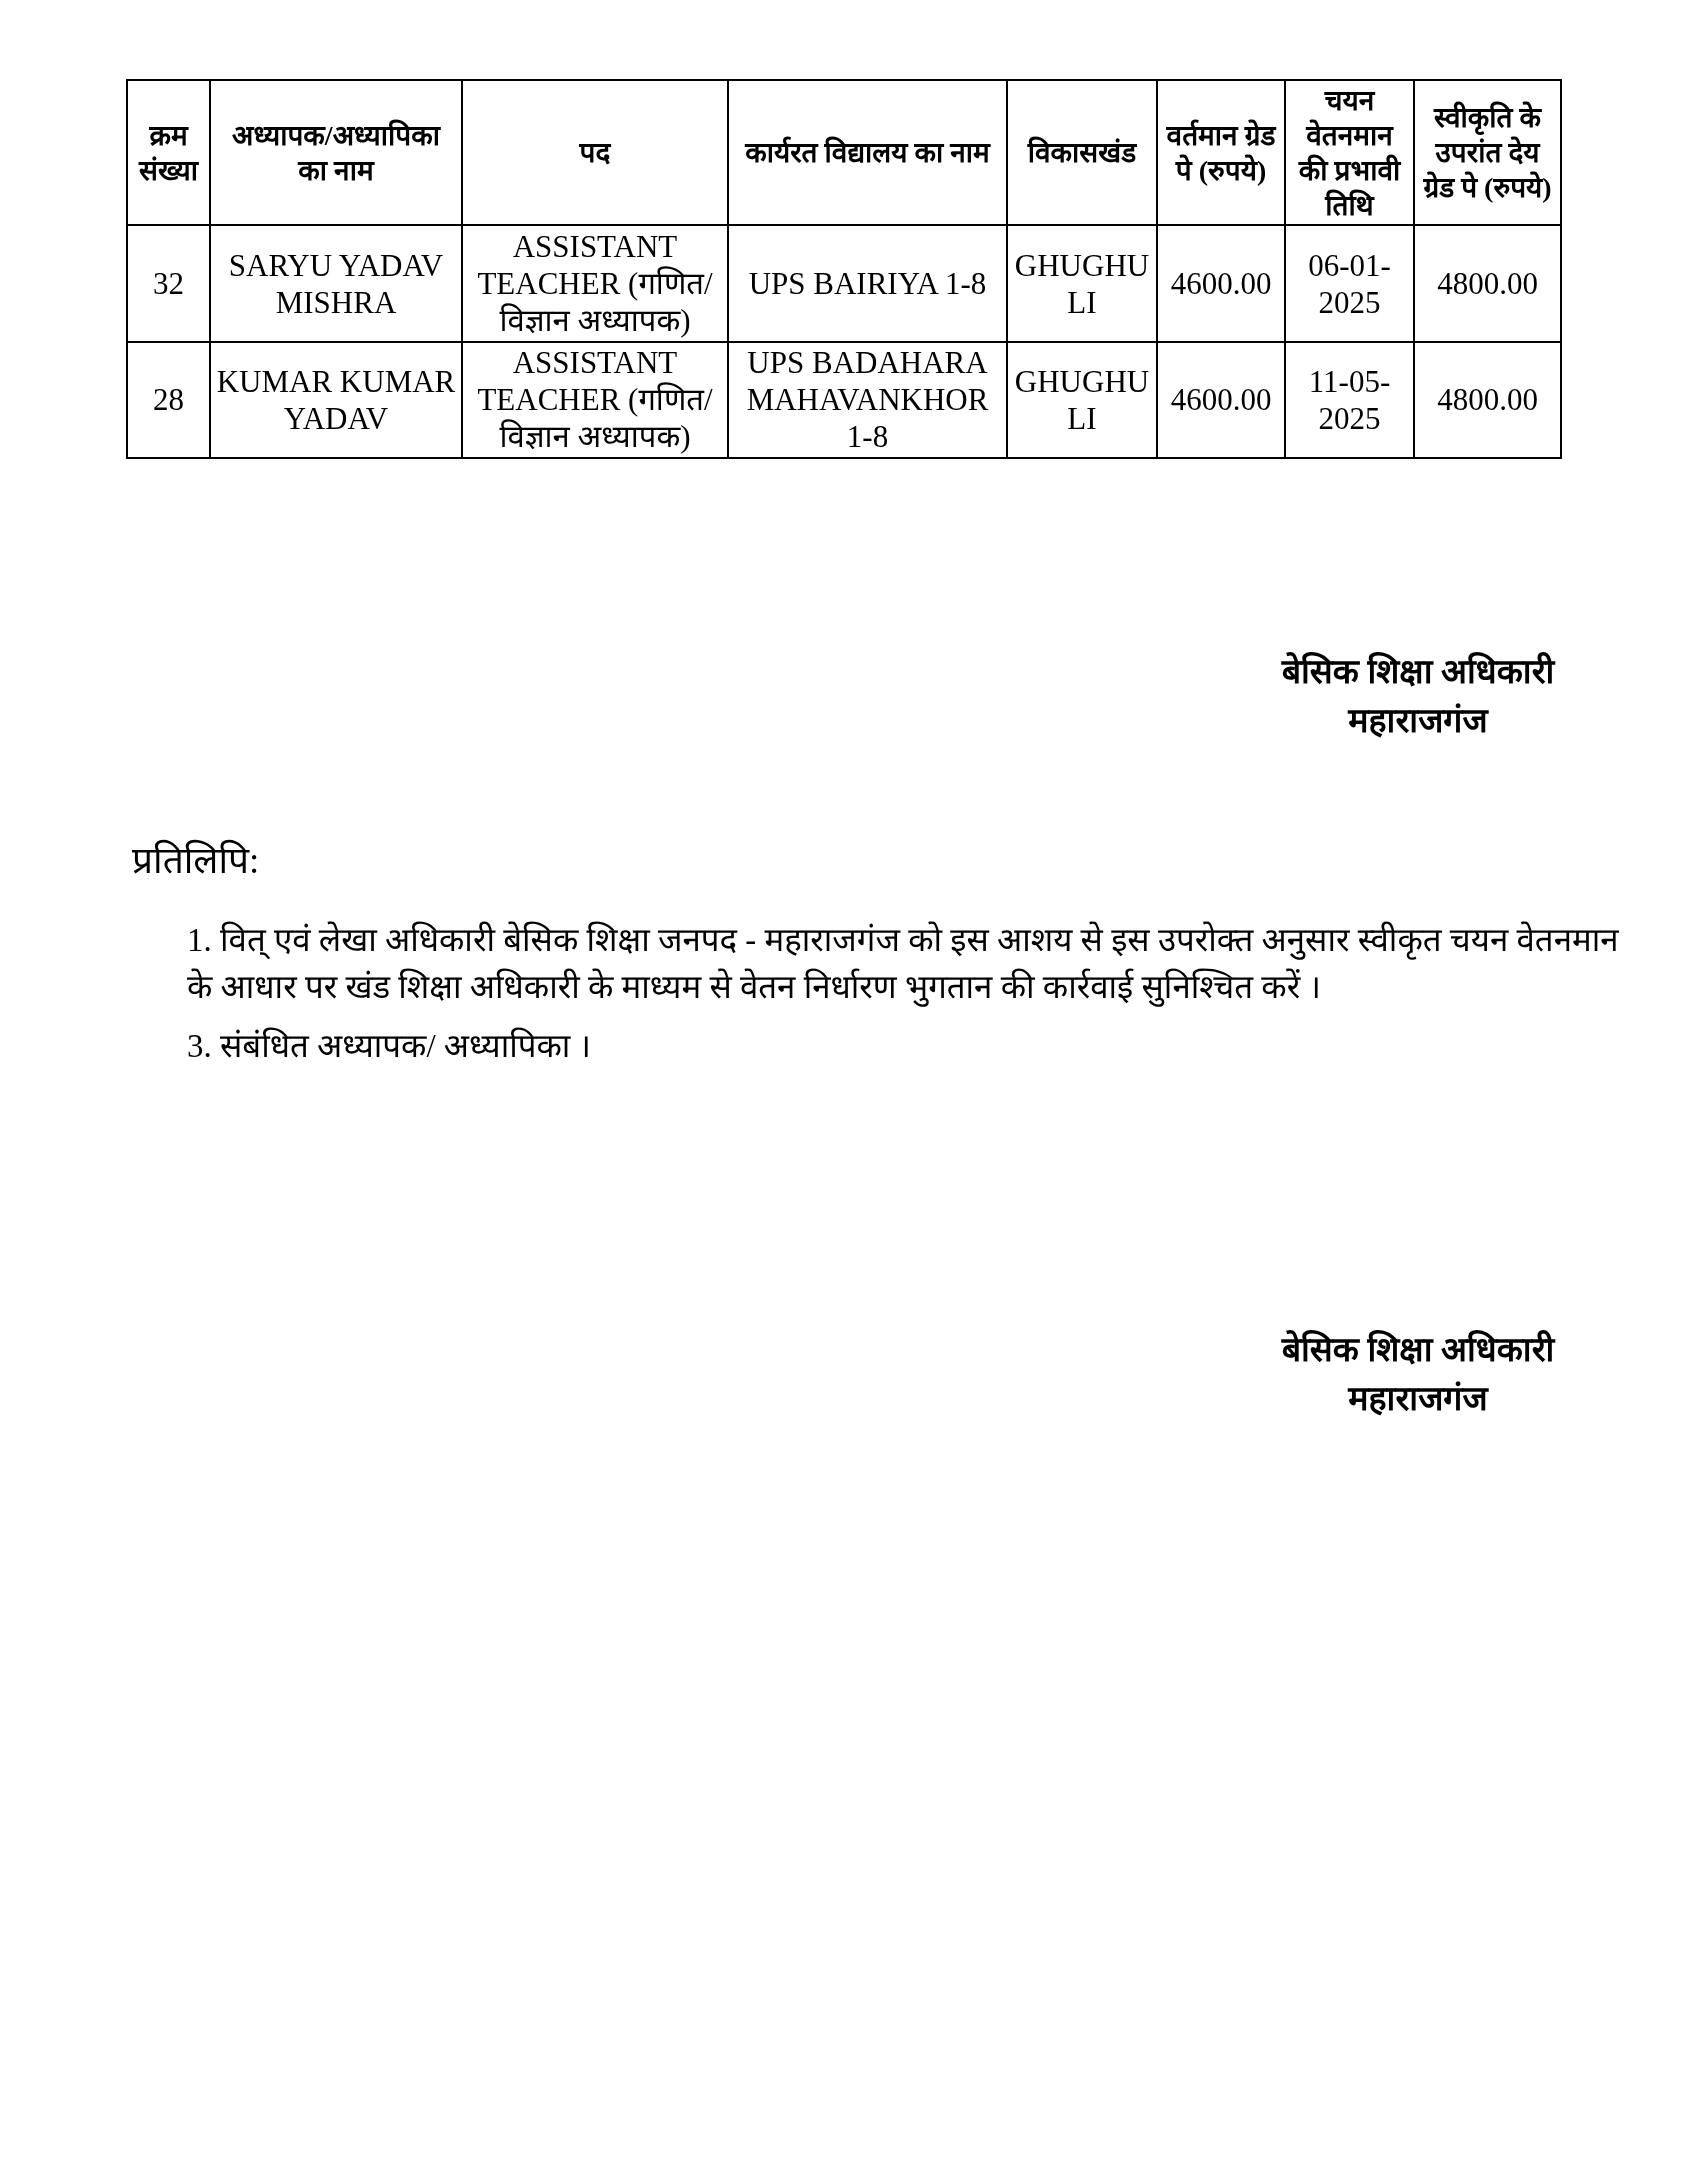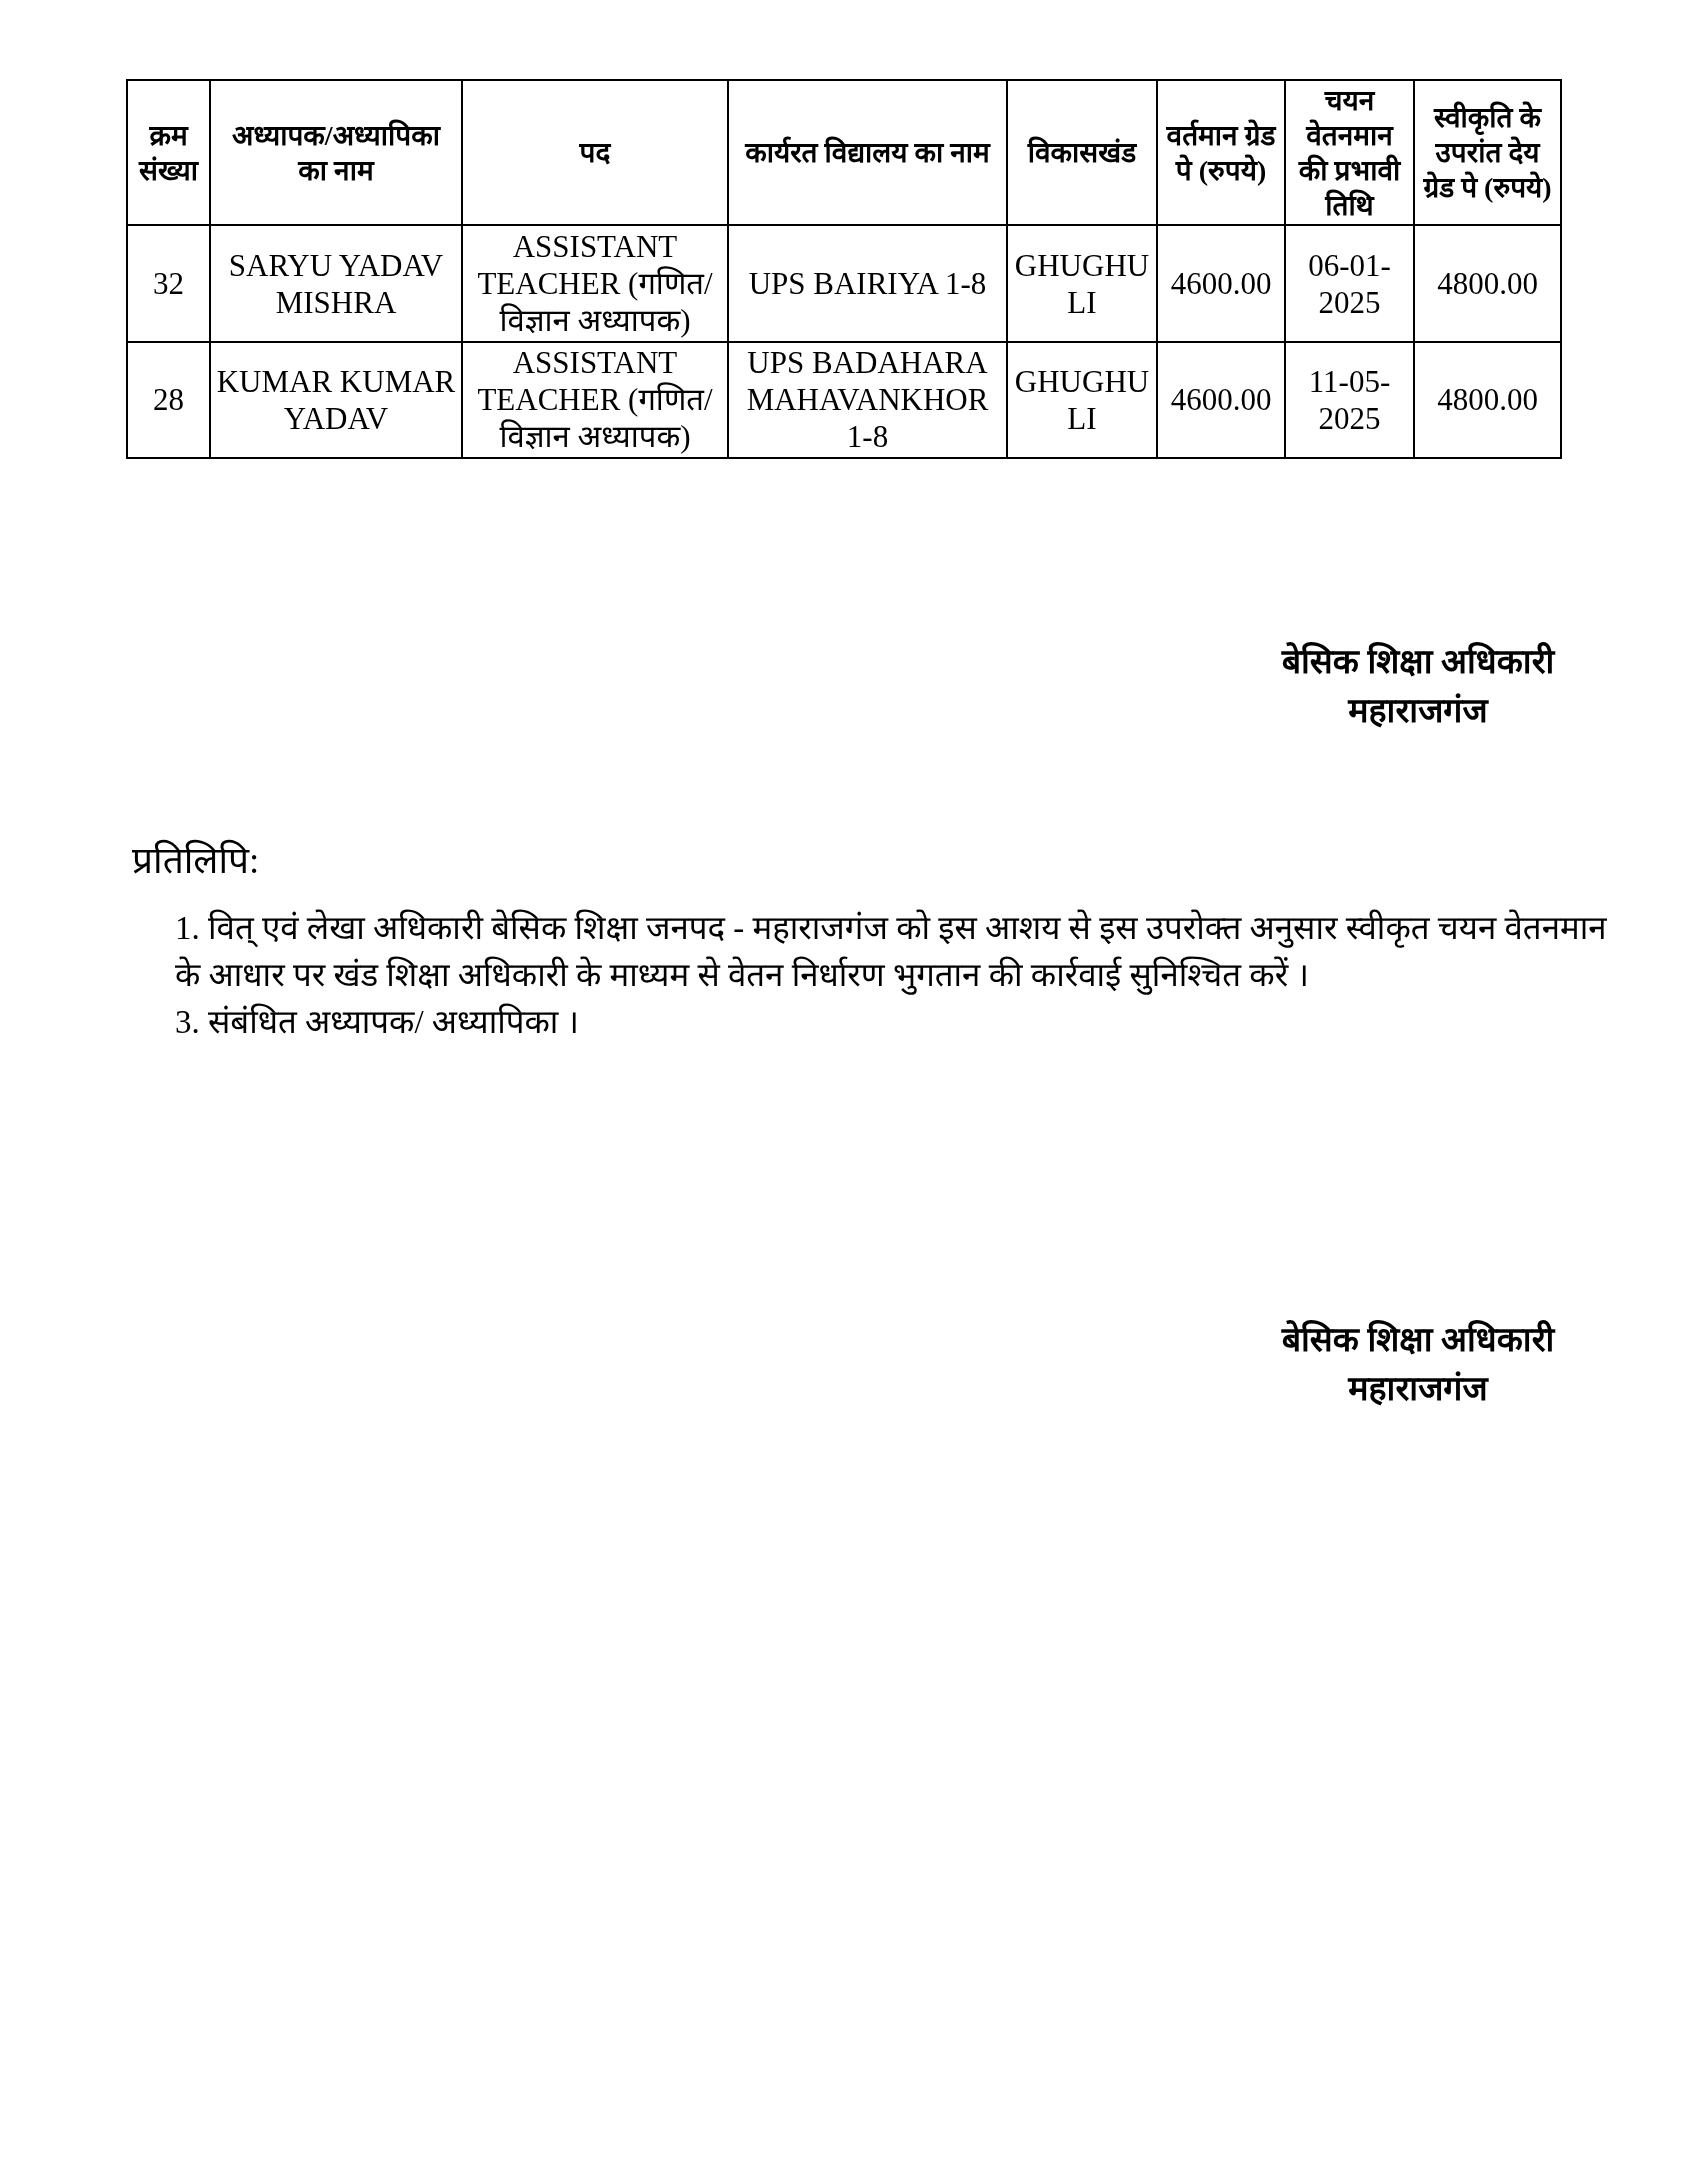--- a/index.html
+++ b/index.html
@@ -48,20 +48,21 @@
 
   
   .sig-block {
     position: absolute;
     left: 1235px;
     width: 366px;
     text-align: center;
     font-weight: bold;
     font-size: 34px;
     line-height: 49px;
+    margin-top: 10px;
   }
   .sig-top { top: 637px; }
   .sig-bottom { top: 1315px; }
 
   
   .copy-heading {
     position: absolute;
     left: 132px;
     top: 839px;
     font-weight: normal;
@@ -69,21 +70,21 @@
     line-height: 44px;
   }
   .copy-list {
     position: absolute;
     left: 175px;
     top: 905px;
     width: 1458px;
     font-size: 33px;
     line-height: 47px;
   }
-  .copy-item { margin: 0; }
+  .copy-item { margin: 12px; }
 </style>
 </head>
 <body>
 
 <div class="page">
 
   <div class="tbl-wrap">
     <table class="teacher-table">
       <colgroup>
         <col style="width:83px">

